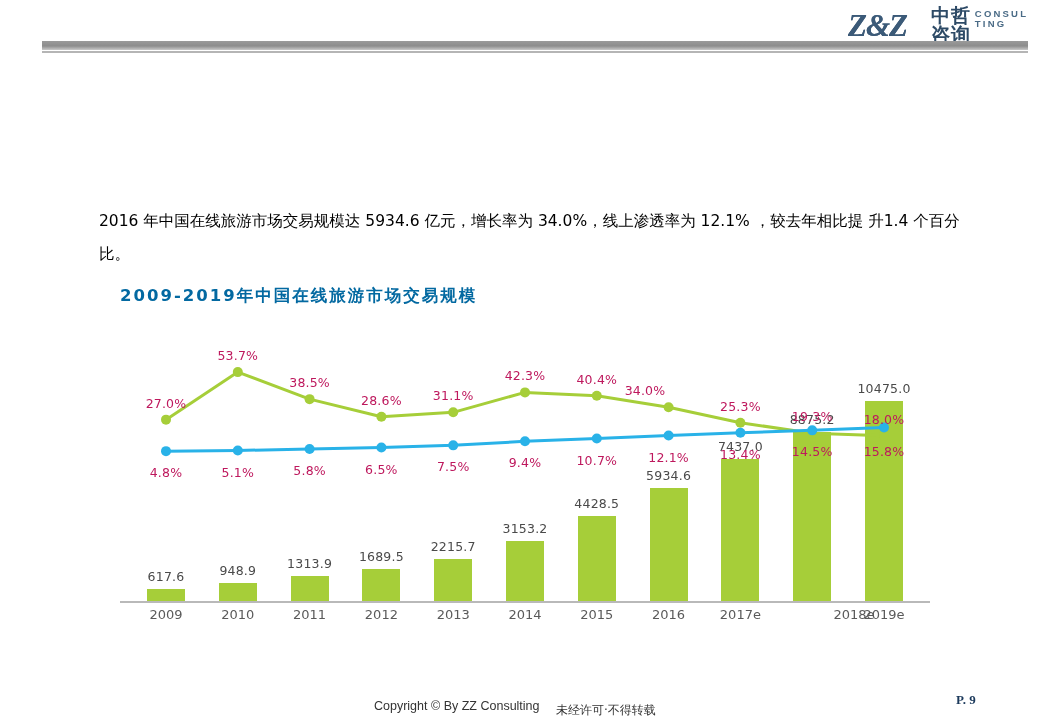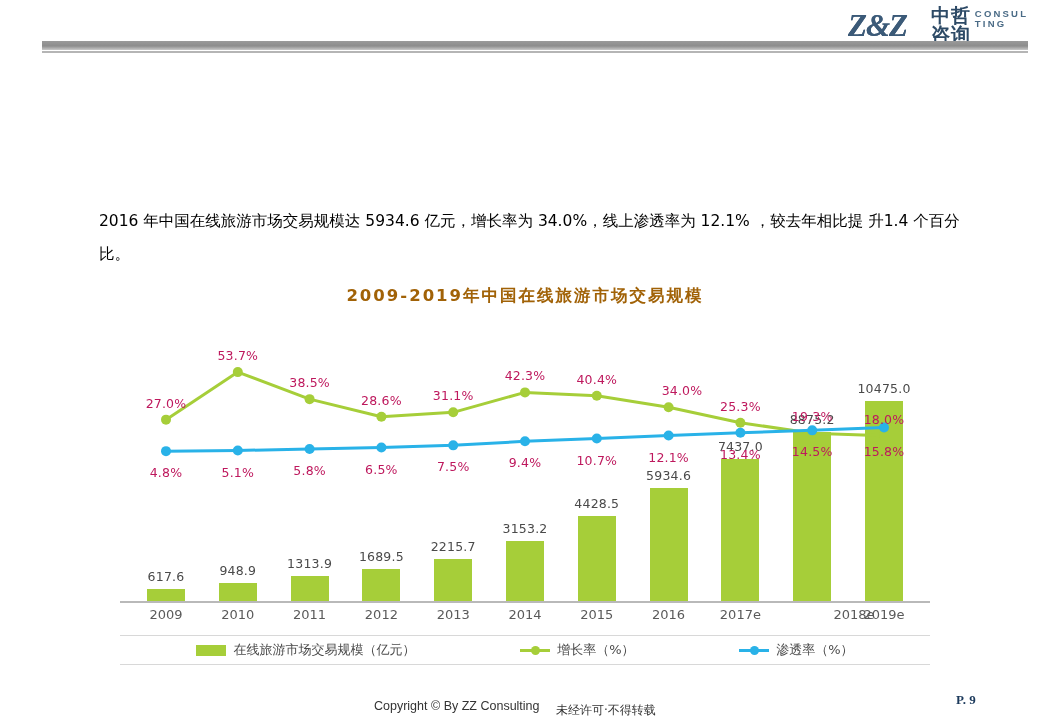--- a/index.html
+++ b/index.html
@@ -56,22 +56,22 @@
   }
   #body-text {
     position: absolute; left: 99px; top: 205px; width: 870px;
     font-size: 15.5px; color: #000; line-height: 33px;
     font-family: "DejaVu Sans", sans-serif;
   }
 
   
   #chart { position: absolute; left: 120px; top: 285px; width: 810px; height: 390px; }
   #chart-title {
-    position: absolute; left: 0; top: 0; width: 810px; text-align: center;
-    font-size: 16.5px; font-weight: bold; color: #a16207; letter-spacing: 2px;
+    position: absolute; left: 0; top: 0; width: 810px; 
+    font-size: 16.5px; font-weight: bold; color: #0369a1; letter-spacing: 2px;
     font-family: "DejaVu Sans", sans-serif;
   }
   #plot { position: absolute; left: 0; top: 28px; width: 810px; height: 290px; }
   #plot svg { position: absolute; left: 0; top: 0; }
 
   .lbl {
     position: absolute; font-size: 12.5px; color: #be185d;
     font-family: "DejaVu Sans", sans-serif; white-space: nowrap;
     transform: translateX(-50%); letter-spacing: .2px;
   }
@@ -190,21 +190,21 @@
           <circle cx="692.1999999999999" cy="117.35714285714286" r="5" fill="#29b2e8"></circle>
           <circle cx="764" cy="114.57142857142857" r="5" fill="#29b2e8"></circle>
         </svg>
         <div class="lbl" style="left: 46px; top: 82.6341px;">27.0%</div>
         <div class="lbl" style="left: 117.8px; top: 35.0951px;">53.7%</div>
         <div class="lbl" style="left: 189.6px; top: 62.1585px;">38.5%</div>
         <div class="lbl" style="left: 261.4px; top: 79.7854px;">28.6%</div>
         <div class="lbl" style="left: 333.2px; top: 75.3341px;">31.1%</div>
         <div class="lbl" style="left: 405px; top: 55.3927px;">42.3%</div>
         <div class="lbl" style="left: 476.8px; top: 58.7756px;">40.4%</div>
-        <div class="lbl" style="left: 562px; top: 70.1707px;">34.0%</div>
+        <div class="lbl" style="left: 525px; top: 70.1707px;">34.0%</div>
         <div class="lbl" style="left: 620.4px; top: 85.661px;">25.3%</div>
         <div class="lbl" style="left: 692.2px; top: 96.3439px;">19.3%</div>
         <div class="lbl" style="left: 764px; top: 98.6585px;">18.0%</div>
         <div class="lbl" style="left: 46px; top: 152.143px;">4.8%</div>
         <div class="lbl" style="left: 117.8px; top: 151.5px;">5.1%</div>
         <div class="lbl" style="left: 189.6px; top: 150px;">5.8%</div>
         <div class="lbl" style="left: 261.4px; top: 148.5px;">6.5%</div>
         <div class="lbl" style="left: 333.2px; top: 146.357px;">7.5%</div>
         <div class="lbl" style="left: 405px; top: 142.286px;">9.4%</div>
         <div class="lbl" style="left: 476.8px; top: 139.5px;">10.7%</div>
@@ -220,33 +220,19 @@
         <div class="xtick" style="left: 189.6px;">2011</div>
         <div class="xtick" style="left: 261.4px;">2012</div>
         <div class="xtick" style="left: 333.2px;">2013</div>
         <div class="xtick" style="left: 405px;">2014</div>
         <div class="xtick" style="left: 476.8px;">2015</div>
         <div class="xtick" style="left: 548.6px;">2016</div>
         <div class="xtick" style="left: 620.4px;">2017e</div>
         <div class="xtick" style="left: 734px;">2018e</div>
         <div class="xtick" style="left: 764px;">2019e</div>
       </div>
-    <div id="legend">
-        <div class="legend-item">
-          <span class="swatch-bar" style="color: rgb(166, 206, 57); background: rgb(166, 206, 57);"></span>
-          <span class="txt">在线旅游市场交易规模（亿元）</span>
-        </div>
-        <div class="legend-item">
-          <span class="swatch-line" style="color: rgb(166, 206, 57);"></span>
-          <span class="txt">增长率（%）</span>
-        </div>
-        <div class="legend-item">
-          <span class="swatch-line" style="color: rgb(41, 178, 232);"></span>
-          <span class="txt">渗透率（%）</span>
-        </div>
-      </div>
   </div>
 
   <div id="footer-copy">Copyright © By  ZZ Consulting</div>
   <div id="footer-cn">未经许可·不得转载</div>
   <div id="page-num">P. 9</div>
 
 </div>
 
 </body></html>

